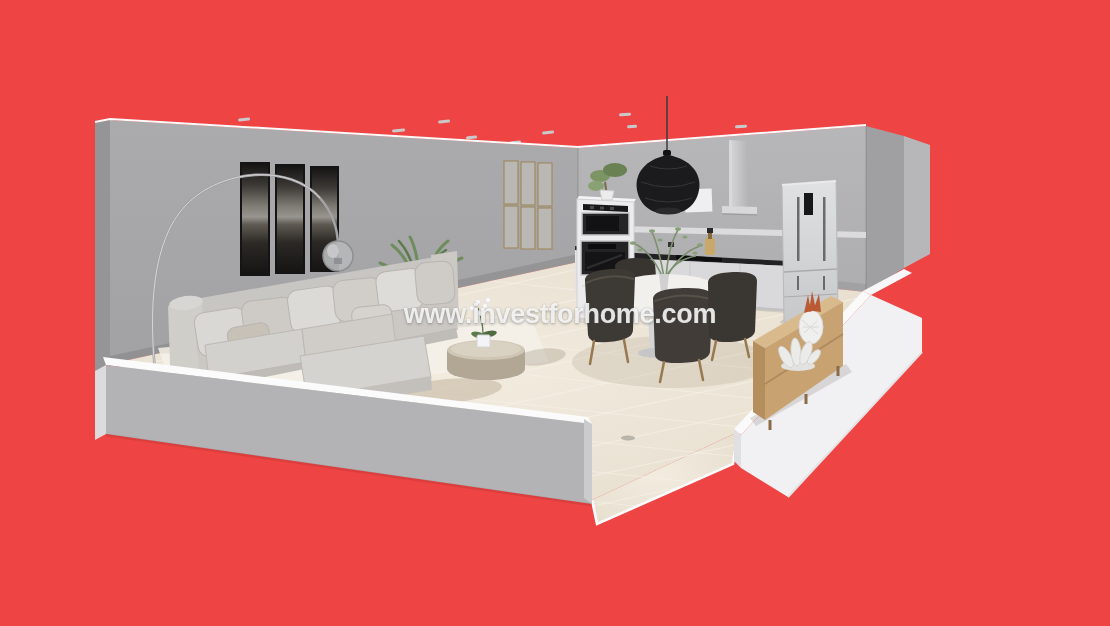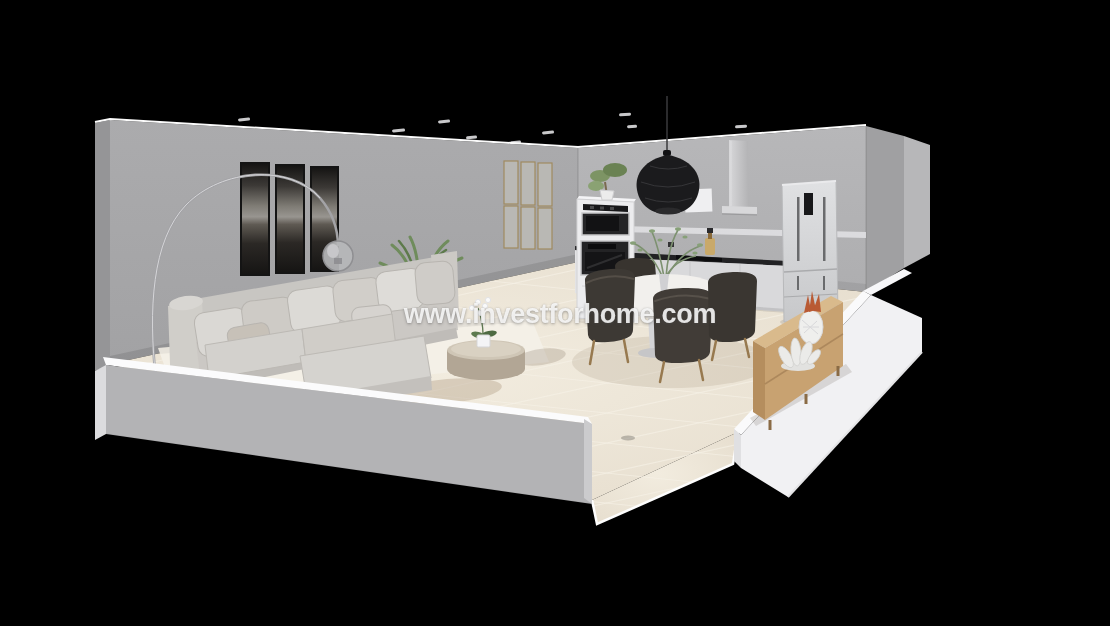--- a/index.html
+++ b/index.html
@@ -1,17 +1,17 @@
 <!DOCTYPE html>
 <html><head>
 <meta charset="utf-8">
 <style>
   html,body{margin:0;padding:0;background:#ffffff;}
   .stage{
-    position:relative;width:1110px;height:626px;background:#000000;
+    position:relative;width:1110px;height:626px;background:#ef4444;
     margin:0 auto;overflow:hidden;
     font-family:"Liberation Sans", sans-serif;
   }
   .scene-svg{position:absolute;left:0;top:0;}
   .watermark{
     position:absolute;left:340px;top:299px;width:440px;
     text-align:center;font-size:27px;font-weight:700;letter-spacing:-0.3px;
     color:rgba(255,255,255,0.85);
     text-shadow:0 1px 3px rgba(70,70,70,0.45),0 0 1px rgba(120,120,120,0.35);
     user-select:none;pointer-events:none;

